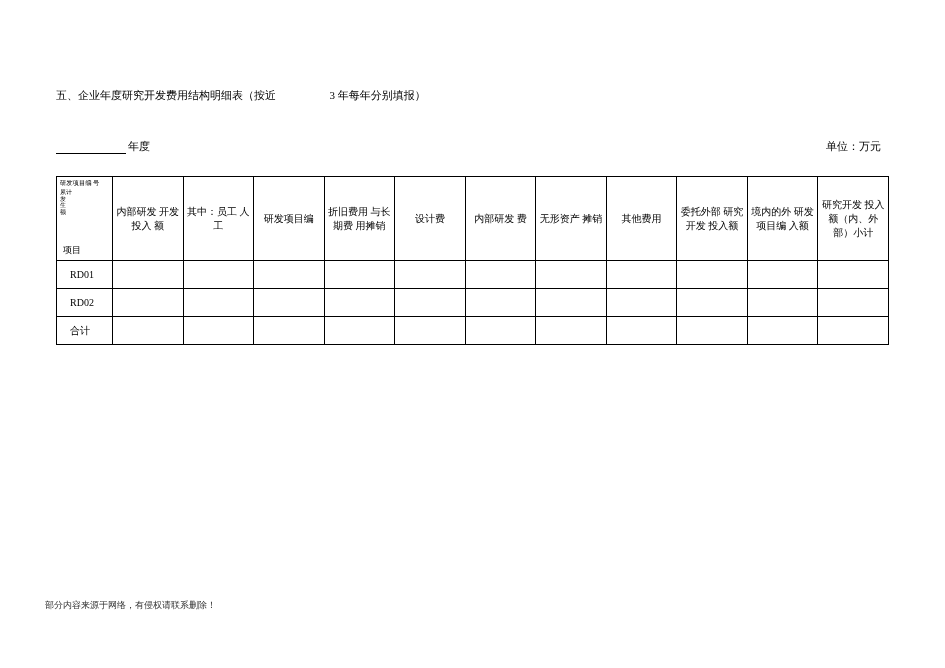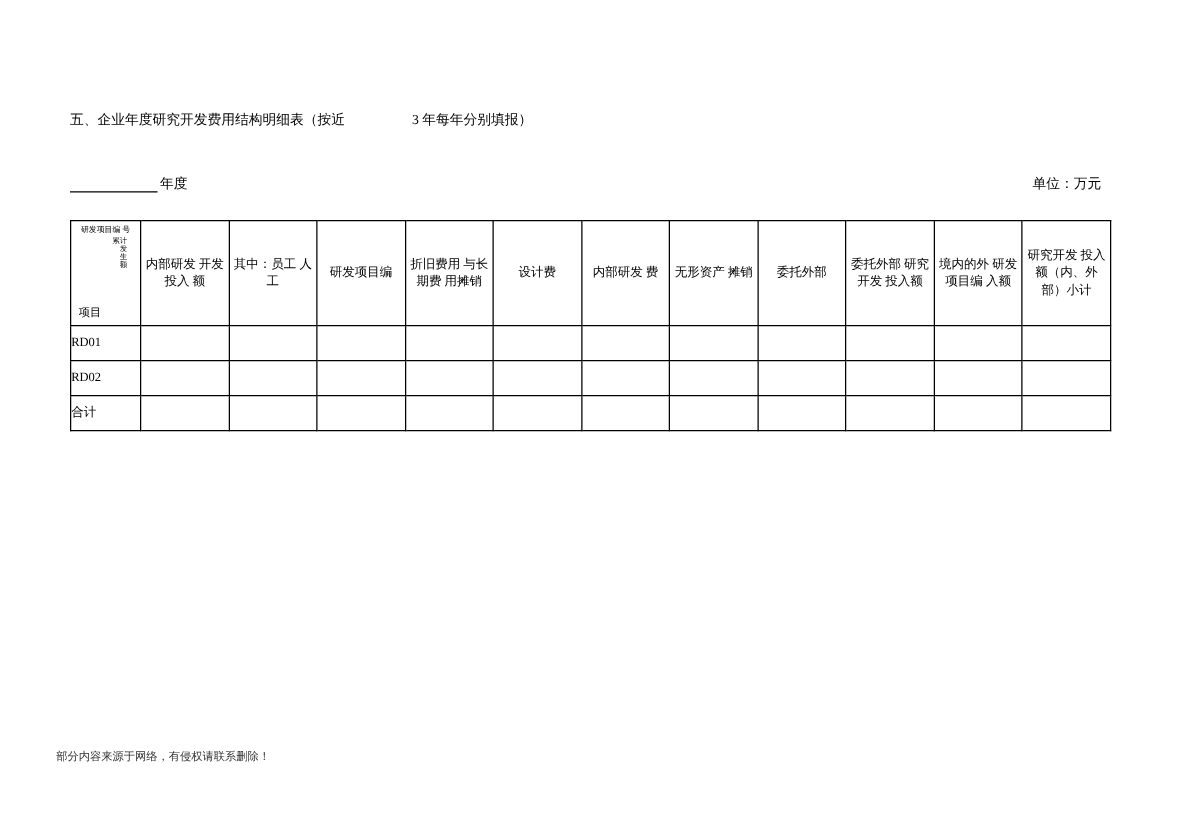--- a/index.html
+++ b/index.html
@@ -59,21 +59,21 @@
       line-height: 1.4;
     }
     th.head {
       height: 84px;
     }
     .col-left {
       width: 56px;
     }
     .left-head {
       position: relative;
-      text-align: right;
+      text-align: left;
       vertical-align: top;
       padding: 3px;
     }
     .lh-top {
       font-size: 7px;
       line-height: 1.2;
       transform: scale(0.9);
       transform-origin: left top;
     }
     .lh-mid {
@@ -85,21 +85,21 @@
       white-space: pre-line;
     }
     .lh-bottom {
       position: absolute;
       bottom: 3px;
       left: 6px;
       font-size: 9px;
     }
     td.row-label {
       text-align: left;
-      padding-left: 0;
+      padding-left: 13px;
       height: 28px;
       font-size: 10px;
     }
     .footer {
       position: absolute;
       left: 45px;
       bottom: 56px;
       font-size: 9px;
       color: #333;
     }
@@ -132,21 +132,21 @@
 额</div>
         <div class="lh-bottom">项目</div>
       </th>
       <th class="head">内部研发 开发投入 额</th>
       <th class="head">其中：员工 人工</th>
       <th class="head">研发项目编</th>
       <th class="head">折旧费用 与长期费 用摊销</th>
       <th class="head">设计费</th>
       <th class="head">内部研发 费</th>
       <th class="head">无形资产 摊销</th>
-      <th class="head">委托外部</th>
+      <th class="head">其他费用</th>
       <th class="head">委托外部 研究开发 投入额</th>
       <th class="head">境内的外 研发项目编 入额</th>
       <th class="head">研究开发 投入额（内、外 部）小计</th>
     </tr>
   </thead>
   <tbody>
     <tr>
       <td class="row-label">RD01</td>
       <td></td>
       <td></td>

